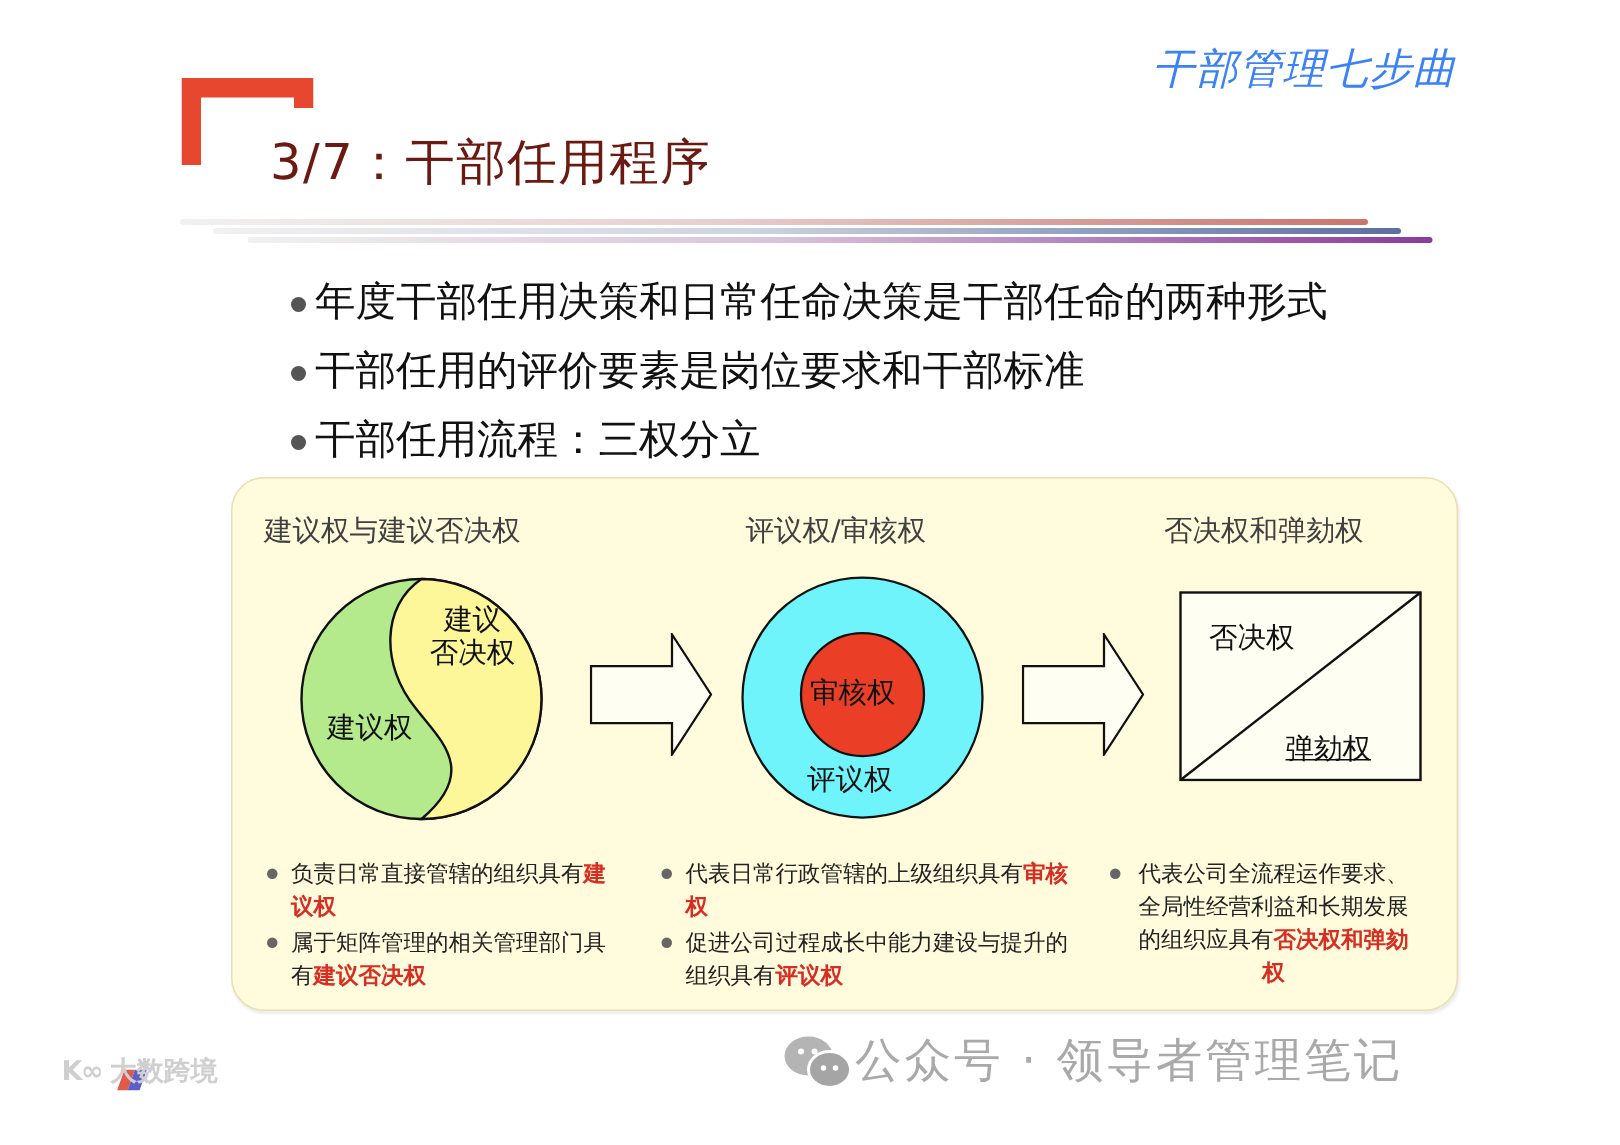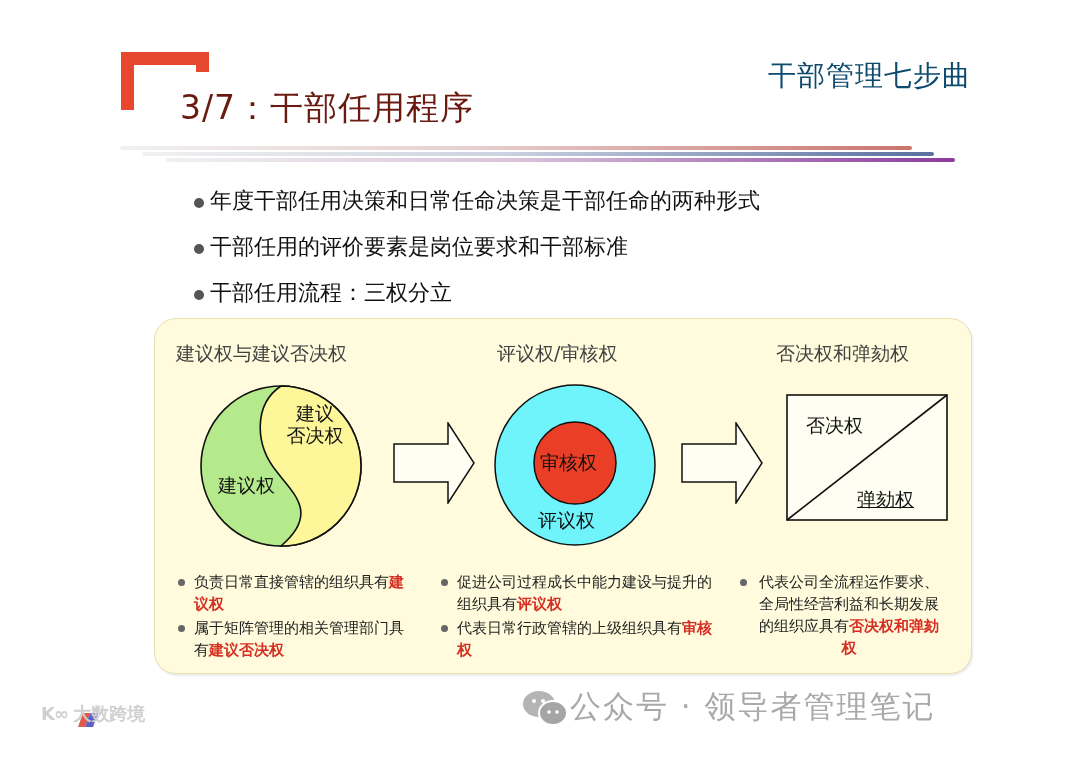--- a/index.html
+++ b/index.html
@@ -6,28 +6,28 @@
   body {
     width:1080px; height:763px; position:relative; overflow:hidden;
     background:#ffffff;
     font-family:"DejaVu Sans","Liberation Sans",sans-serif;
     color:#111;
   }
   .abs { position:absolute; }
   
   .bracket { left:121px; top:52px; width:88px; height:58px; }
   .title { left:180px; top:86px; font-size:33px; color:#6b1a12; letter-spacing:1px; white-space:nowrap; }
-  .subtitle { left:768px; top:57px; font-size:28px; color:#0c4a6e; white-space:nowrap; letter-spacing:1px; }
+  .subtitle { left:768px; top:27px; font-size:28px; font-style:italic; color:#3b82f6; white-space:nowrap; letter-spacing:1px; }
   .rule { height:4px; border-radius:2px; }
   .rule1 { left:120px; top:146px; width:792px; background:linear-gradient(90deg,#f1f1f1 0%,#e7cfcf 45%,#c9756c 100%); }
   .rule2 { left:142px; top:152px; width:792px; background:linear-gradient(90deg,#f1f1f1 0%,#cdd3e0 45%,#5a6fa0 100%); }
   .rule3 { left:165px; top:158px; width:790px; background:linear-gradient(90deg,#f1f1f1 0%,#d9c2da 45%,#8a3b9c 100%); }
   
   .bullets { left:194px; top:178px; }
-  .bullet { display:flex; align-items:center; font-size:22px; height:46px; white-space:nowrap; color:#111; }
+  .bullet { display:flex; align-items:center; font-size:27px; height:46px; white-space:nowrap; color:#111; }
   .dot { width:10px; height:10px; border-radius:50%; background:#555; margin-right:6px; margin-top:4px; }
   
   .panel {
     left:154px; top:318px; width:816px; height:354px;
     background:#fffbdc; border:1px solid #eadfb0; border-radius:22px;
     box-shadow:1px 2px 2px rgba(0,0,0,0.08);
   }
   .col-title { font-size:19px; color:#404040; white-space:nowrap; }
   .ct1 { left:176px; top:341px; }
   .ct2 { left:497px; top:341px; }
@@ -112,25 +112,25 @@
   </div>
   <div class="desc-item">
     <span class="desc-dot"></span>
     <span><span>属于矩阵管理的相关管理部门具有</span><span class="hl">建议否决权</span></span>
   </div>
 </div>
 
 <div class="abs desc" style="left:441px;top:571px;width:272px;">
   <div class="desc-item">
     <span class="desc-dot"></span>
-    <span><span>促进公司过程成长中能力建设与提升的组织具有</span><span class="hl">评议权</span></span>
+    <span><span>代表日常行政管辖的上级组织具有</span><span class="hl">审核权</span></span>
   </div>
   <div class="desc-item">
     <span class="desc-dot"></span>
-    <span><span>代表日常行政管辖的上级组织具有</span><span class="hl">审核权</span></span>
+    <span><span>促进公司过程成长中能力建设与提升的组织具有</span><span class="hl">评议权</span></span>
   </div>
 </div>
 
 <div class="abs desc" style="left:740px;top:571px;width:202px;text-align:center;">
   <div class="desc-item">
     <span class="desc-dot"></span>
     <span><span>代表公司全流程运作要求、全局性经营利益和长期发展的组织应具有</span><span class="hl">否决权和弹劾权</span></span>
   </div>
 </div>
 

